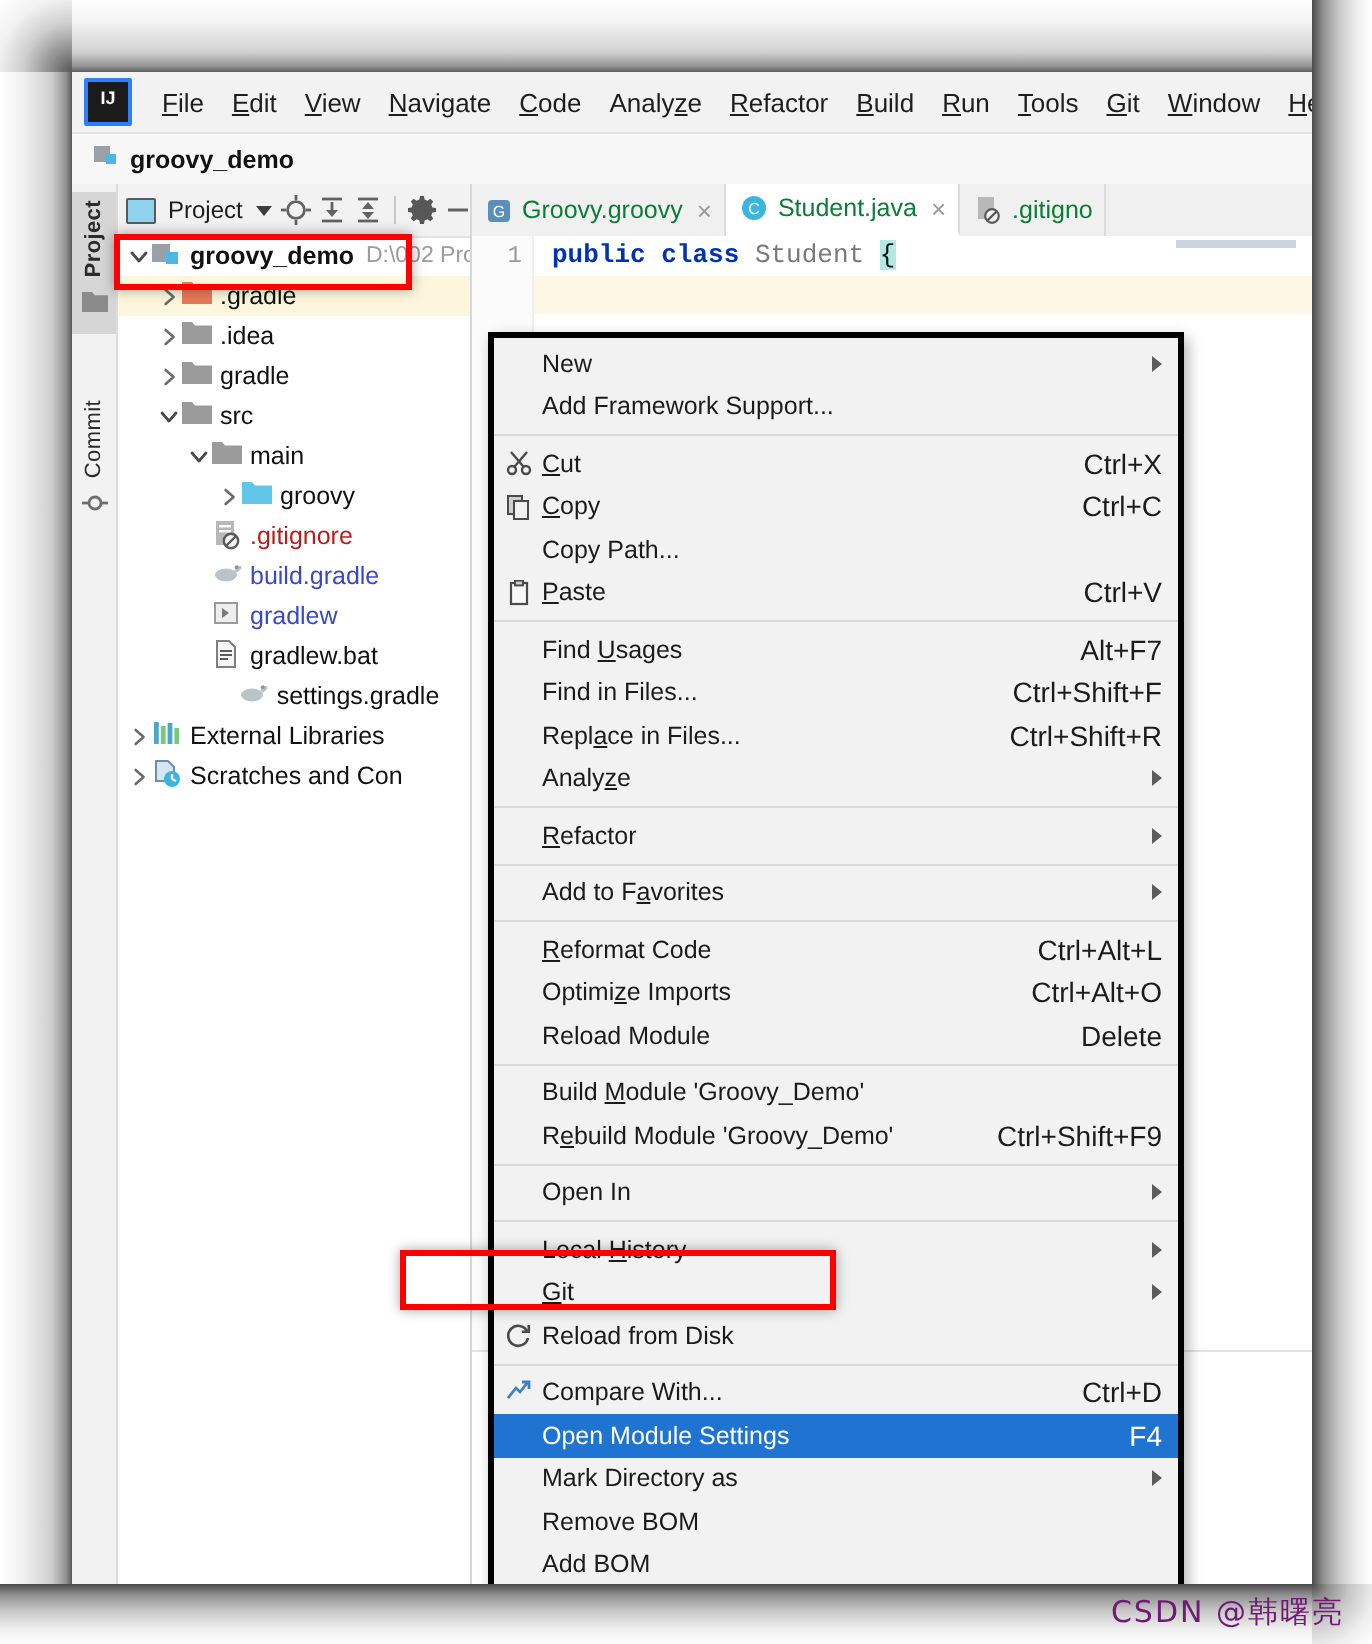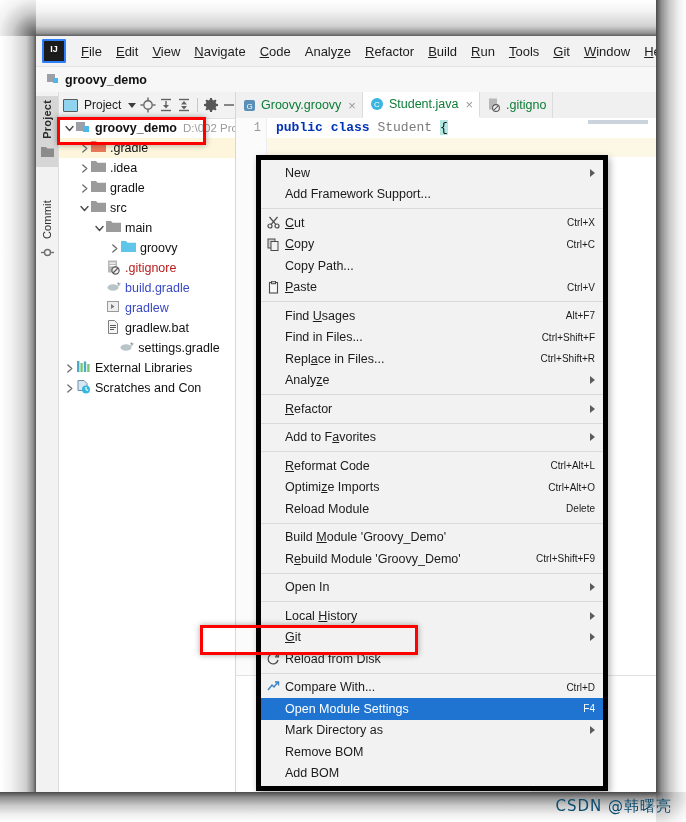--- a/index.html
+++ b/index.html
@@ -92,42 +92,42 @@
   .cls{color:#7a7a7a;}
   .brace{background:#b3e8e3;color:#111;}
   #hl-line{position:absolute;left:0;right:0;top:20px;height:19px;background:#fdf8e6;}
   #editor-hsplit{position:absolute;left:0;top:557px;right:0;height:1px;background:#e2e2e2;}
   #bottom-blank{position:absolute;left:0;top:558px;right:0;bottom:0;background:#ffffff;}
   #bottom-col{position:absolute;left:296px;top:558px;width:56px;bottom:0;background:#f2f2f2;
     border-left:1px solid #e2e2e2;border-right:1px solid #e2e2e2;}
   #scroll-marker{position:absolute;right:8px;top:2px;width:60px;height:4px;background:#a9b7c6;opacity:.6;}
 
   
-  #ctxmenu{position:absolute;left:208px;top:119px;width:342px;background:#f2f2f2;
-    border:5px solid #000000;box-shadow:2px 3px 7px rgba(0,0,0,.30);z-index:40;padding:2px 0;margin-left:12px;}
+  #ctxmenu{position:absolute;left:208px;top:130px;width:342px;background:#f2f2f2;
+    border:3px solid #000000;box-shadow:2px 3px 7px rgba(0,0,0,.30);z-index:40;padding:2px 0;}
   .ci{height:21.5px;display:flex;align-items:center;font-size:12.5px;color:#1b1b1b;
     padding:0 8px 0 0;cursor:default;position:relative;}
   .ci .ic{width:24px;display:flex;align-items:center;justify-content:center;flex:none;}
   .ci .lbl{flex:1;white-space:nowrap;}
   .ci .lbl u{text-decoration:underline;}
-  .ci .sc{color:#1b1b1b;font-size:10px;margin-left:12px;white-space:nowrap;}
+  .ci .sc{color:#1b1b1b;font-size:14px;margin-left:12px;white-space:nowrap;}
   .ci .sub{width:0;height:0;border-top:4px solid transparent;border-bottom:4px solid transparent;
     border-left:5px solid #5c5c5c;margin-left:10px;flex:none;}
   .ci.sel{background:#1f74d2;color:#ffffff;}
   .ci.sel .sc{color:#ffffff;}
   .csep{height:1px;background:#dadada;margin:3px 0;}
 
   
   .redbox{position:absolute;border:3px solid #ff0000;z-index:60;pointer-events:none;
     box-shadow:0 0 6px rgba(0,0,0,.35);}
   #redbox-project{left:57px;top:117px;width:143px;height:22px;}
   #redbox-open{left:200px;top:625px;width:212px;height:24px;}
 
   
-  #watermark{position:absolute;right:14px;bottom:6px;font-size:15px;color:#0c4a6e;
+  #watermark{position:absolute;right:14px;bottom:6px;font-size:15px;color:#701a75;
     letter-spacing:1px;z-index:80;font-family:"DejaVu Sans",sans-serif;}
 </style>
 </head>
 <body>
 
 <div id="page">
 
   <div id="shadow-left"></div>
   <div id="shadow-top"></div>
   <div id="shadow-corner"></div>

